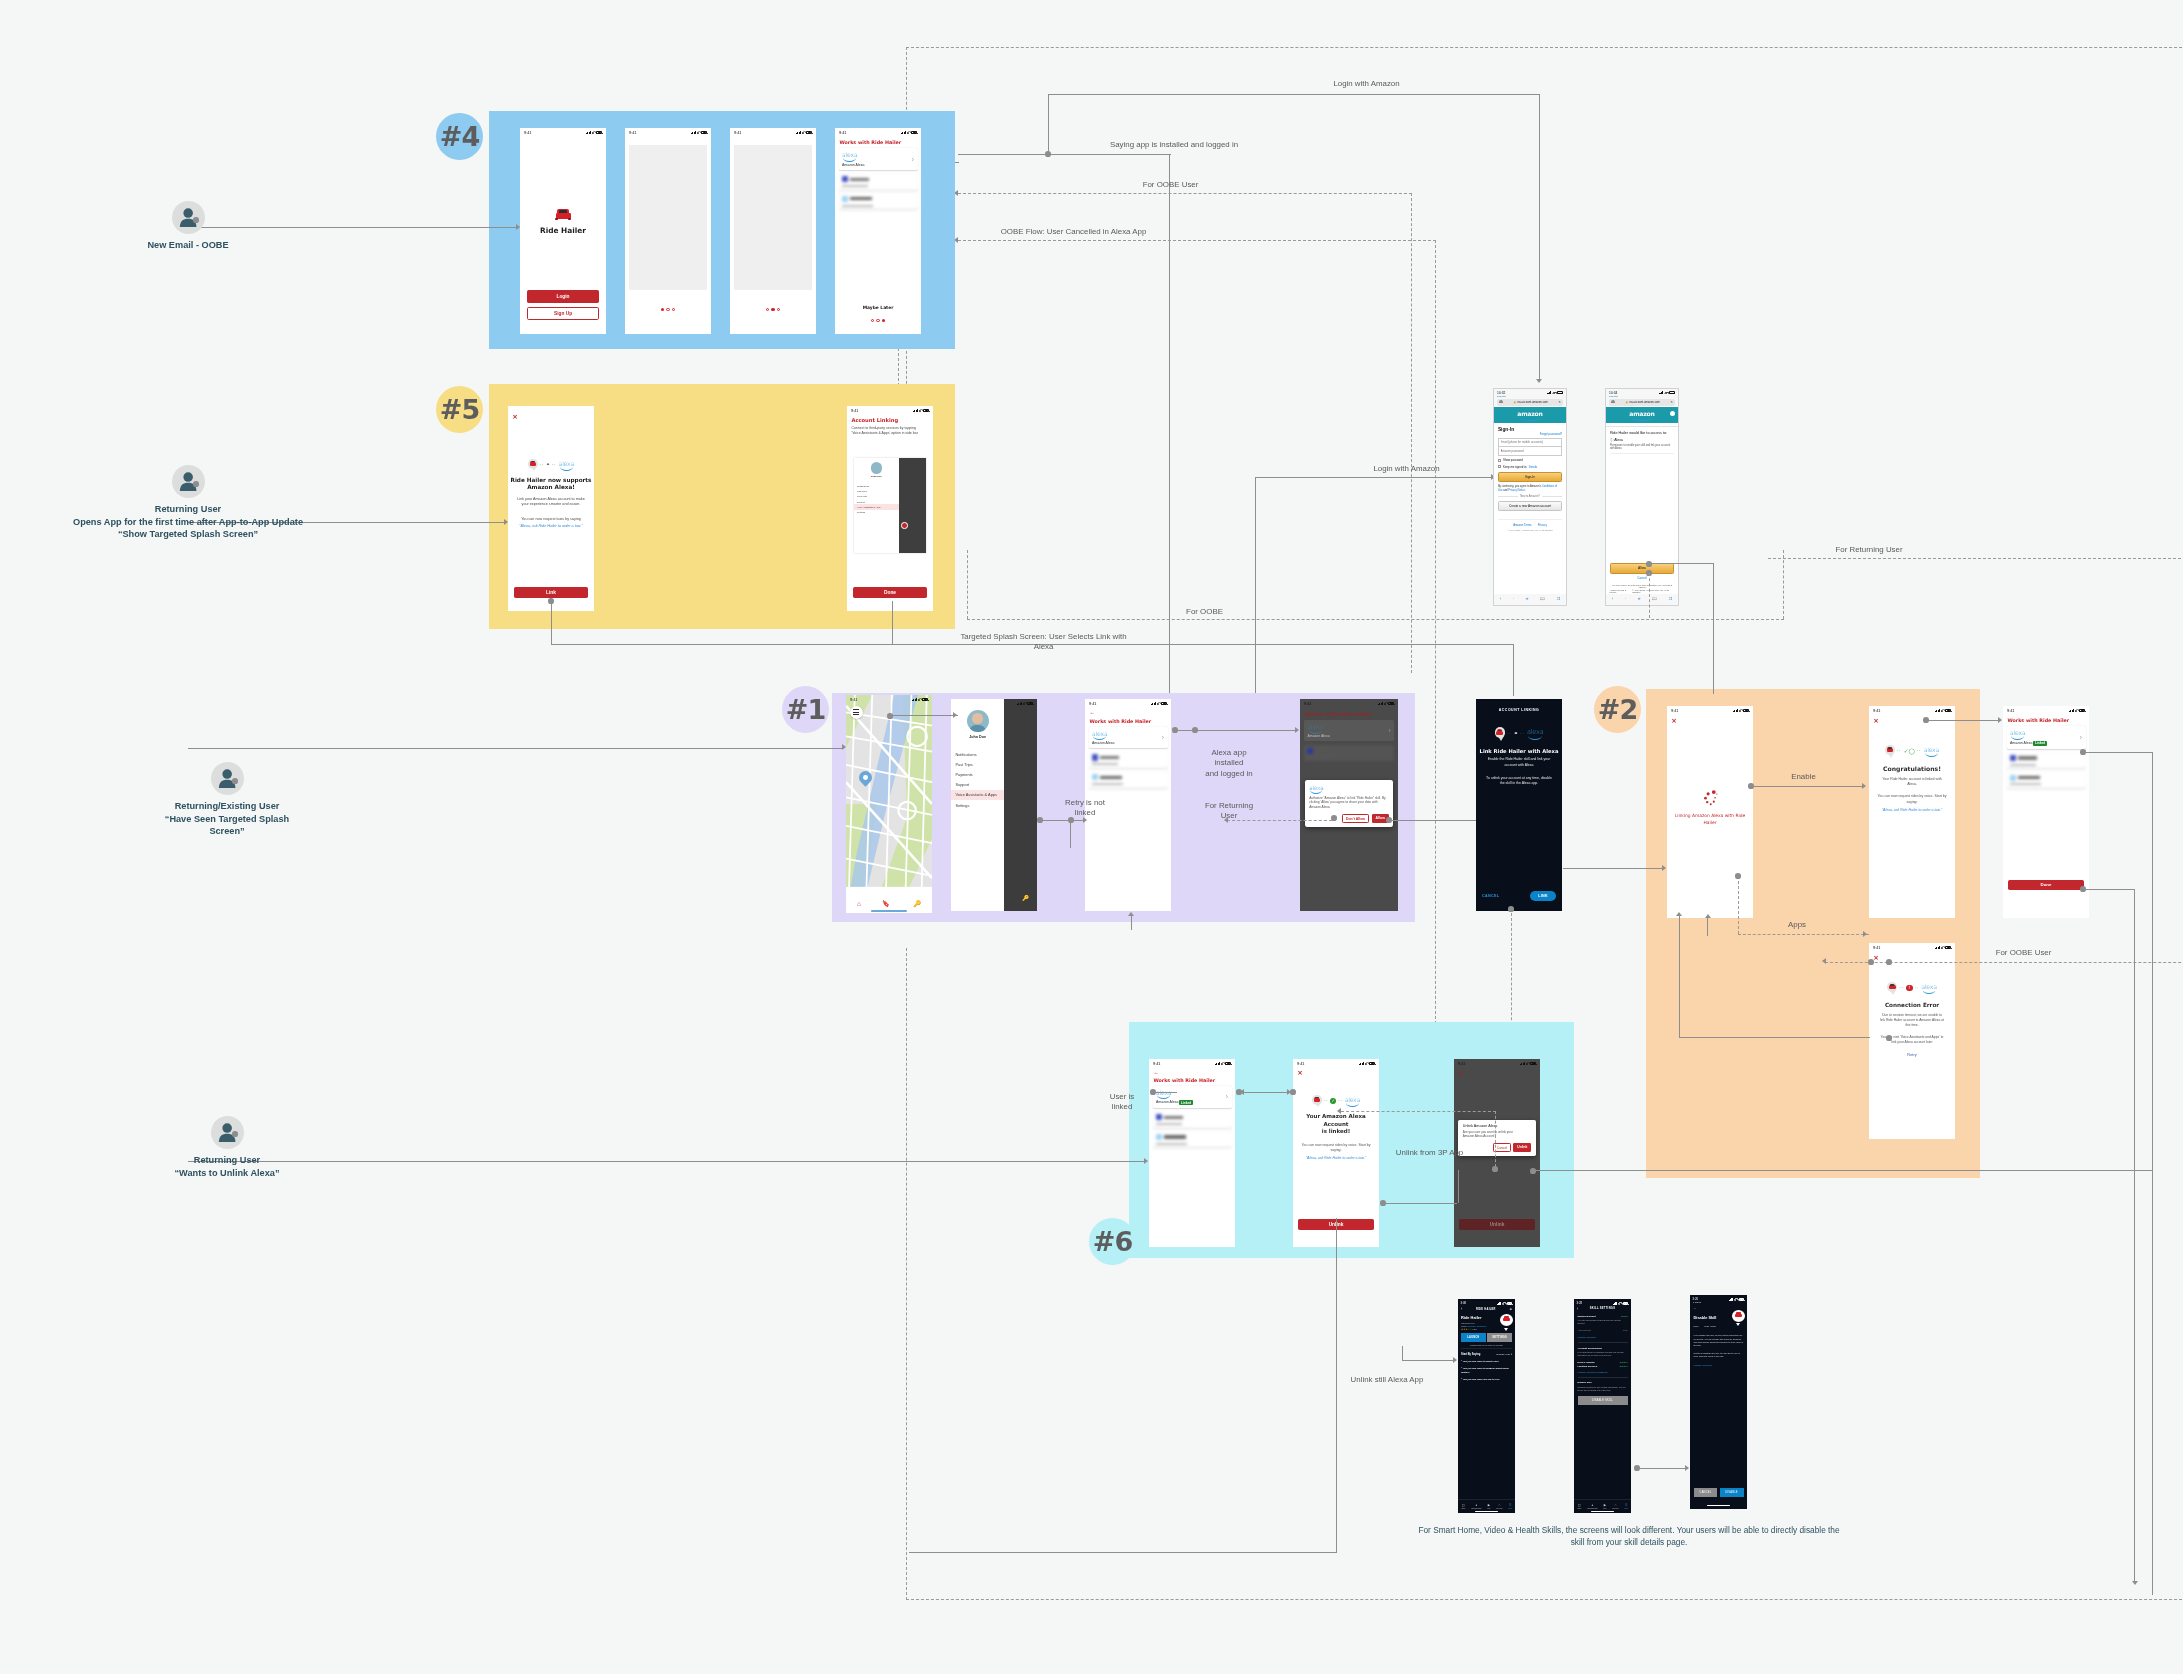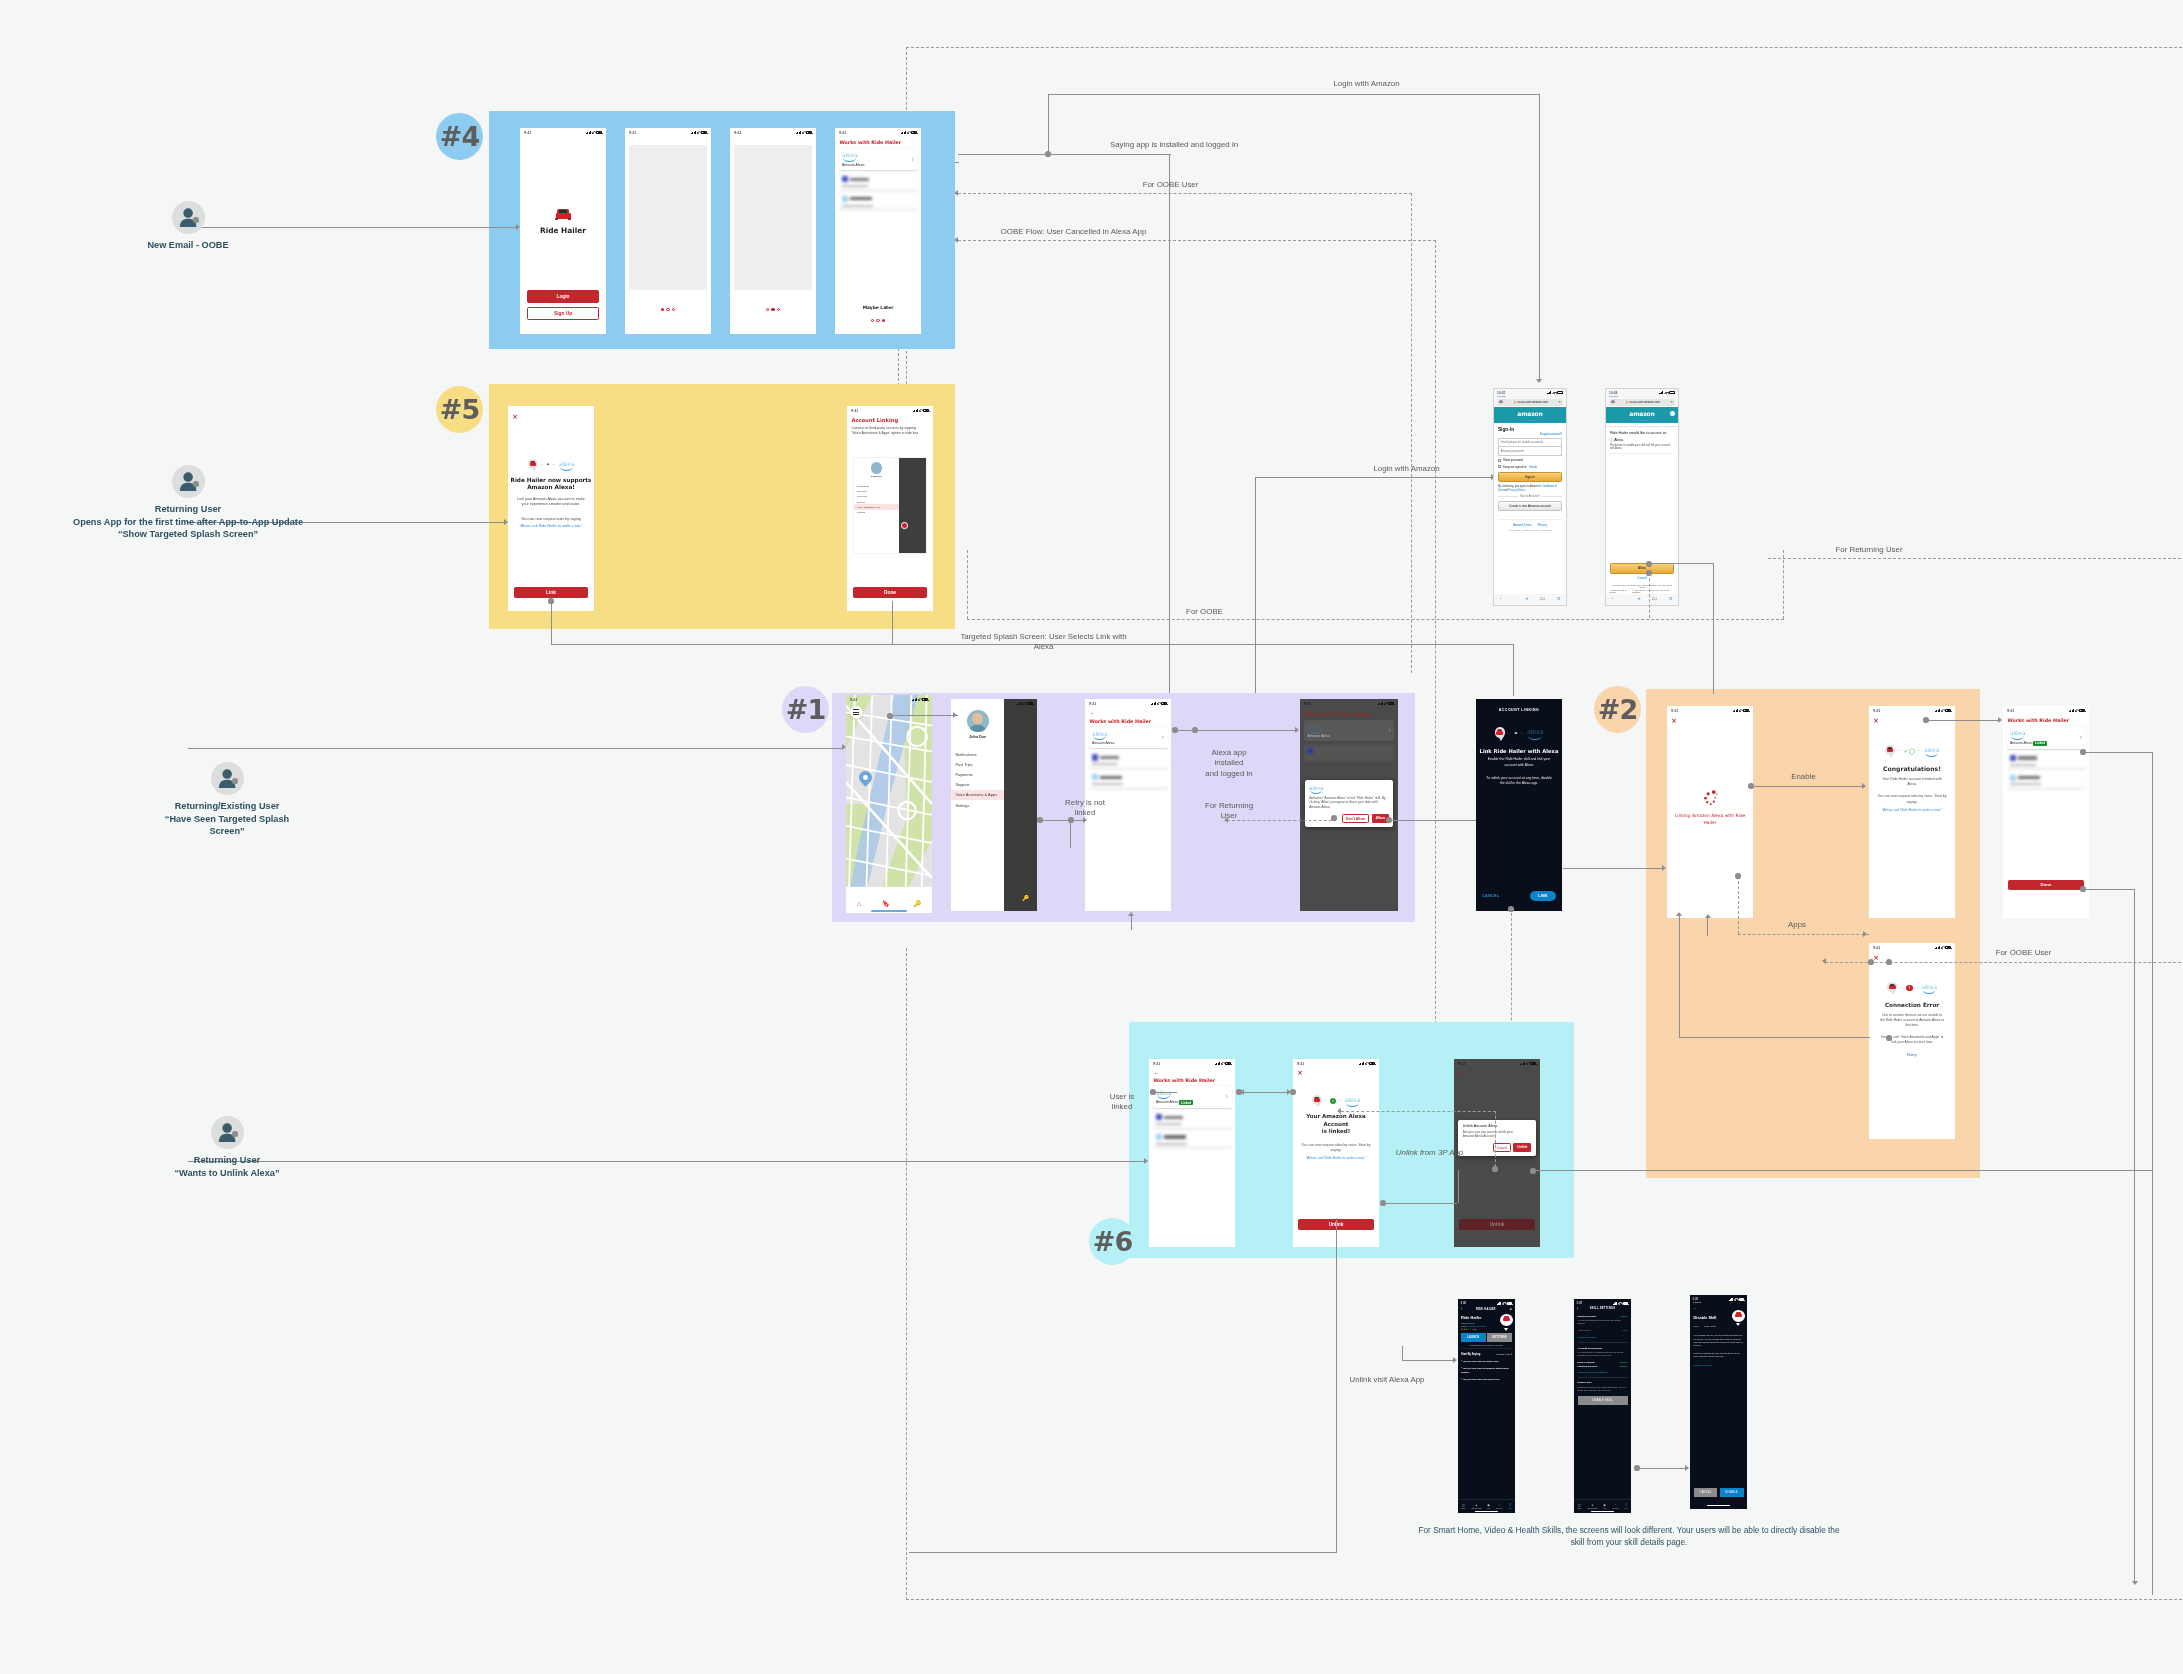--- a/index.html
+++ b/index.html
@@ -1035,21 +1035,21 @@
       <div style="display:flex;gap:2.2px;justify-content:flex-end;margin-top:4.4px;">
         <div style="border:0.4px solid #c1272d;color:#c1272d;font-size:3.3px;padding:1.3px 3.1px;border-radius:1.3px;">Cancel</div>
         <div style="background:#c1272d;color:#fff;font-size:3.3px;font-weight:bold;padding:1.7px 3.9px;border-radius:1.3px;">Unlink</div>
       </div>
     </div>
     <div style="position:absolute;left:5.2px;right:5.2px;bottom:16.6px;height:11.4px;background:#5e2324;color:#9b8080;display:flex;align-items:center;justify-content:center;font-size:4.8px;font-weight:bold;border-radius:1.7px;">Unlink</div>
   </div>
   <div class="ln lnh" style="left:1383px;top:1203px;width:74px;"></div>
   <div class="dot" style="left:1380px;top:1200px;"></div>
   <div class="ln lnv" style="left:1458px;top:1170px;height:33px;"></div>
-  <div class="flabel" style="left:1386px;top:1148px;width:87px;font-style:italic;">Unlink from 3P App</div>
+  <div class="flabel" style="left:1386px;top:1148px;width:87px;">Unlink from 3P App</div>
   <div class="dsh-h" style="left:1341px;top:1111px;width:155px;"></div>
   <div class="dsh-v" style="left:1495px;top:1111px;height:56px;"></div>
   <div class="arr l" style="left:1337px;top:1108px;"></div>
   <div class="dot" style="left:1492px;top:1166px;"></div>
 
   <div class="ln lnh" style="left:1533px;top:1170px;width:620px;"></div>
   <div class="dot" style="left:1530px;top:1168px;"></div>
 
   <div class="ln lnv" style="left:1336px;top:1218px;height:334px;"></div>
   <div class="ln lnh" style="left:909px;top:1552px;width:428px;"></div>
@@ -1113,21 +1113,21 @@
       <span style="font-size:1.7px;color:#bbb;text-align:center;">
         <span style="display:block;font-size:3.1px;color:#ccc;">⌂</span><span>Devices</span></span>
       <span style="font-size:1.7px;color:#2997d8;text-align:center;">
         <span style="display:block;font-size:3.1px;">☰</span><span>More</span></span>
     </div>
     <div style="position:absolute;left:16.6px;right:16.6px;bottom:1.3px;height:1.1px;border-radius:0.9px;background:#fff;"></div>
   </div>
   <div class="ln lnh" style="left:1402px;top:1360px;width:54px;"></div>
   <div class="ln lnv" style="left:1402px;top:1346px;height:13.5px;"></div>
   <div class="arr r" style="left:1453px;top:1357px;"></div>
-  <div class="flabel" style="left:1341px;top:1375px;width:92px;">Unlink visit Alexa App</div>
+  <div class="flabel" style="left:1341px;top:1375px;width:92px;">Unlink still Alexa App</div>
 
   <div class="phone black" style="left:1574px;top:1299px;width:57px;height:214px;">
     <div style="display:flex;justify-content:space-between;padding:2.2px 2.6px 0;font-size:2.8px;color:#fff;">
       <span>3:28</span>
       <span class="sb-icons">
         <span class="bars" style="color:#fff">
             <i></i>
             <i></i>
             <i></i>
             <i></i>

